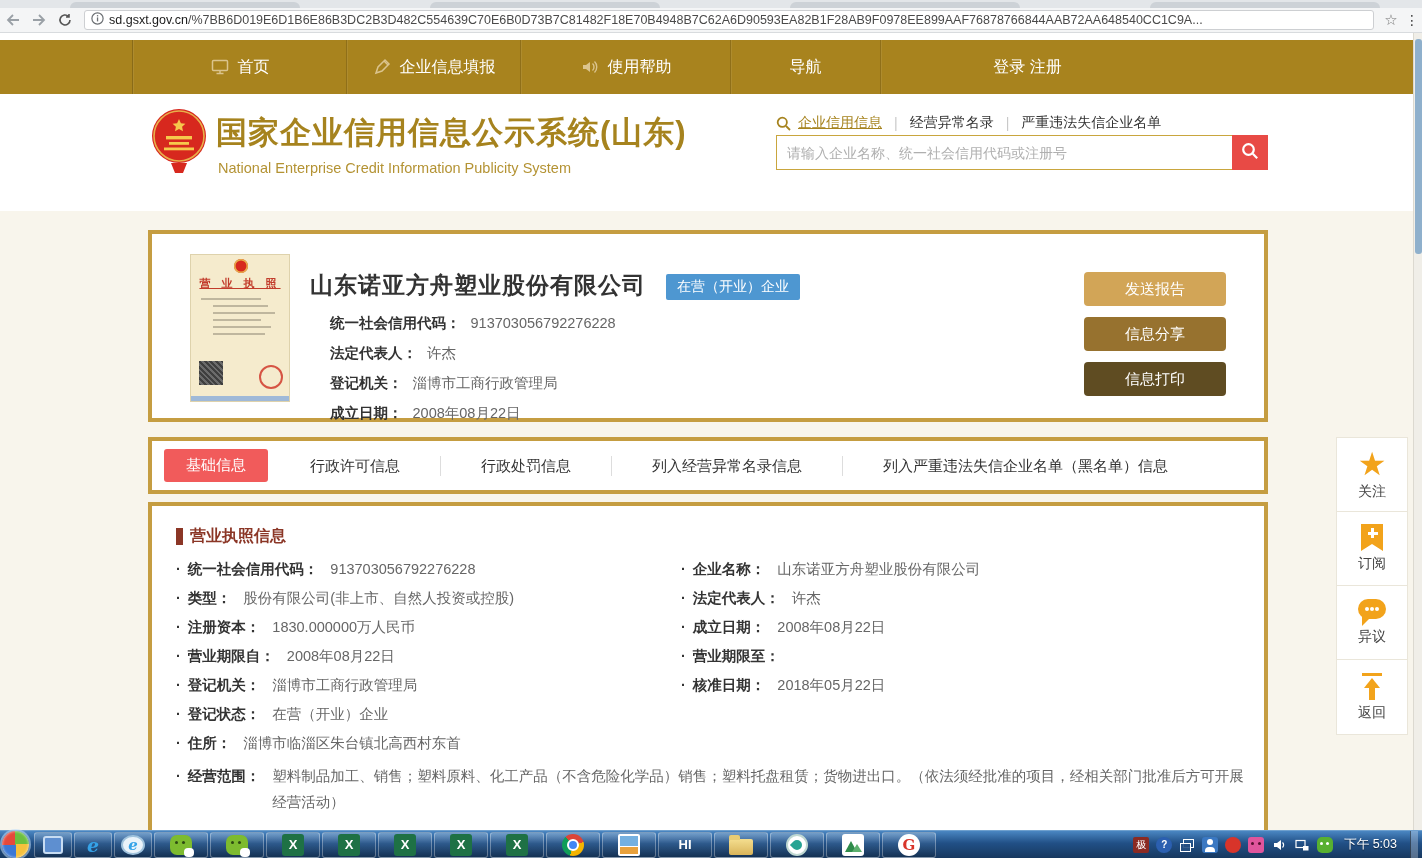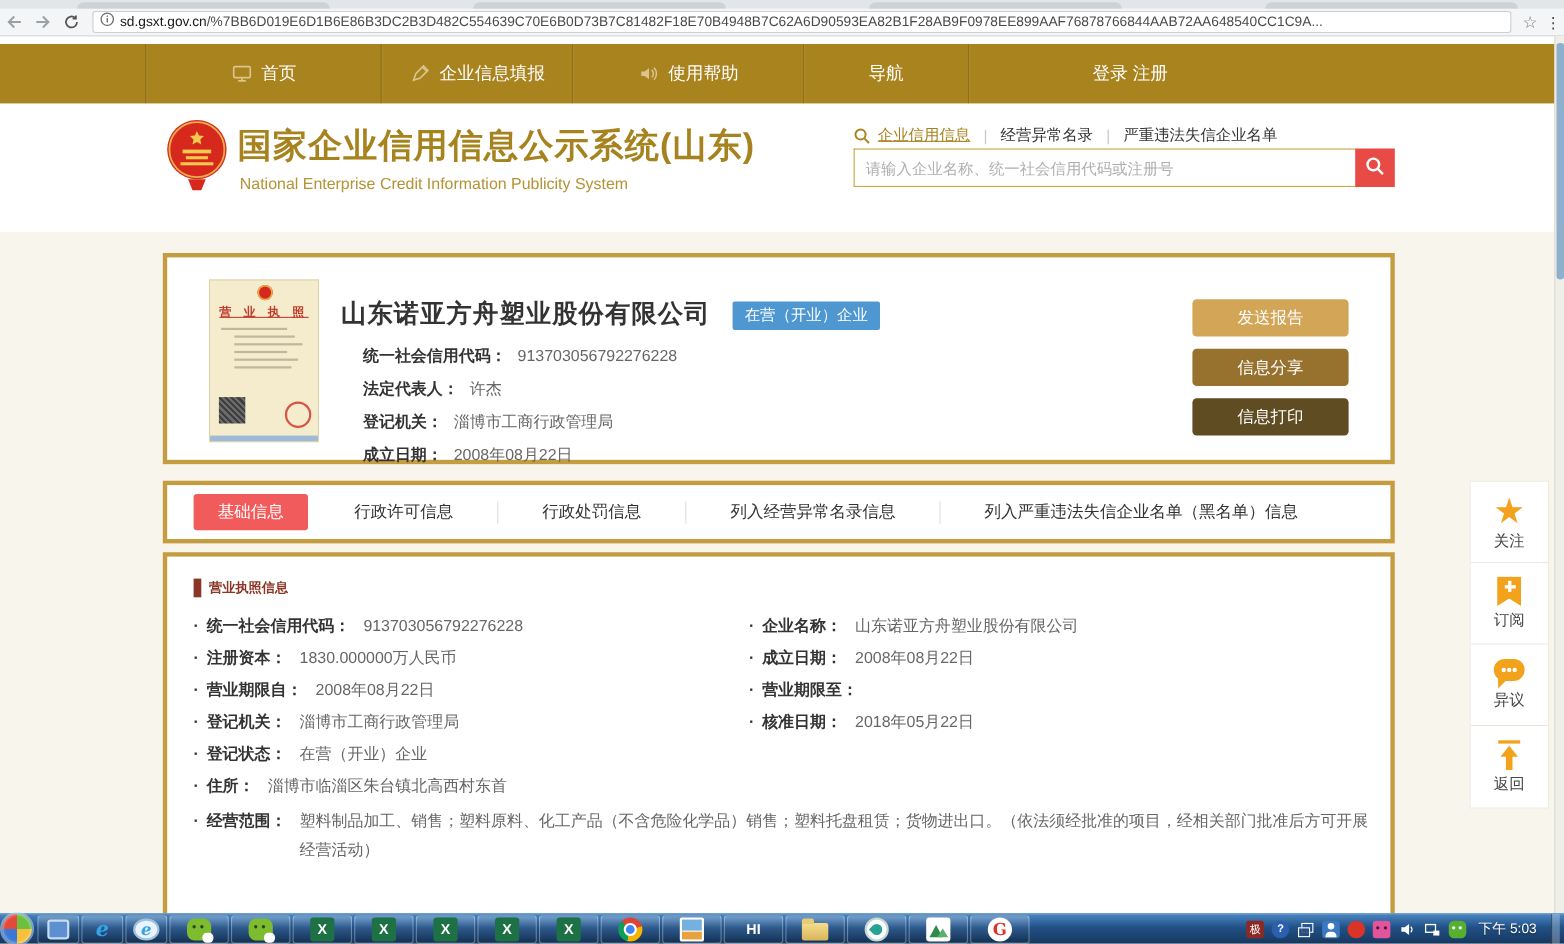--- a/index.html
+++ b/index.html
@@ -42,21 +42,21 @@
   .search-row { position:absolute; left:776px; top:41px; width:492px; height:35px; display:flex; }
   .search-input { flex:1; height:35px; border:1px solid #C9A63E; border-right:none; padding:0 10px; font-size:14px; color:#333; outline:none; font-family:inherit; }
   .search-input::placeholder { color:#AFAFAF; }
   .search-go { width:36px; height:35px; background:#E84A45; border:none; display:flex; align-items:center; justify-content:center; cursor:pointer; }
 
   
   .page-bg { position:absolute; top:211px; left:0; width:1422px; height:619px; background:#F8F5EC; }
 
   .card { position:absolute; left:148px; width:1120px; background:#FFFFFF; border:4px solid #C59D41; }
   .card1 { top:230px; height:192px; }
-  .card2 { top:437px; height:57px; display:flex; align-items:center; padding-left:24px; }
+  .card2 { top:437px; height:57px; display:flex; align-items:center; padding-left:12px; }
   .card3 { top:502px; height:336px; }
 
   
   .license { position:absolute; left:38px; top:20px; width:100px; height:148px; background:#F5EBCD; border:1px solid #DED2AC; }
   .lic-emblem { position:absolute; left:43px; top:4px; width:14px; height:14px; border-radius:50%; background:#D7281E; box-shadow:inset 0 0 0 1.5px #E8B04B; }
   .lic-title { margin-top:21px; text-align:center; font-size:11px; letter-spacing:4px; color:#C23B2B; font-weight:bold; white-space:nowrap;text-decoration:underline; }
   .lic-lines { margin-top:7px; }
   .lic-lines i { display:block; height:2px; background:#BFB69E; margin:5px 10px 0 22px; }
   .lic-lines i:nth-child(1){margin-left:10px; width:60px;} .lic-lines i:nth-child(2){width:55px;}
   .lic-lines i:nth-child(3){width:62px;} .lic-lines i:nth-child(4){width:48px;}
@@ -76,21 +76,21 @@
 
   
   .tab-active { background:#F15B5B; color:#FFF; font-size:15px; padding:7px 22px; border-radius:3px; cursor:pointer; }
   .tab-item { font-size:15px; color:#333; padding:0 40px; border-left:1px solid #DDDDDD; margin-left:0; cursor:pointer; line-height:20px; }
   .tab-item.t1 { border-left:none; margin-left:42px; padding-left:0; }
   .tab-item.t1 + .tab-item { }
 
   
   .sec-title { position:absolute; left:24px; top:20px; display:flex; align-items:center; gap:7px; }
   .sec-bar { width:7px; height:17px; background:#8B3626; }
-  .sec-text { font-size:12px; font-weight:bold; color:#8B3626; }
+  .sec-text { font-size:16px; font-weight:bold; color:#8B3626; }
   .lic-grid { position:absolute; left:24px; top:54px; width:1072px; font-size:14.5px; }
   .lg-row { display:flex; min-height:29px; align-items:flex-start; }
   .lg-cell { display:flex; align-items:baseline; }
   .lg-l { width:505px; flex:0 0 505px; }
   .lg-r { flex:1; }
   .lg-cell::before { content:"·"; font-weight:bold; color:#333; margin-right:7px; }
   .lg-label { font-weight:bold; color:#333; margin-right:12px; white-space:nowrap; }
   .lg-value { color:#666; }
   .lg-wide { line-height:26px; }
   .lg-wide .lg-value { line-height:26px; }
@@ -333,20 +333,30 @@
           <span class="lg-label">统一社会信用代码：</span>
           <span class="lg-value">913703056792276228</span>
         </div>
       <div class="lg-cell lg-r">
           <span class="lg-label">企业名称：</span>
           <span class="lg-value">山东诺亚方舟塑业股份有限公司</span>
         </div>
     </div>
     <div class="lg-row">
       <div class="lg-cell lg-l">
+          <span class="lg-label">类型：</span>
+          <span class="lg-value">股份有限公司(非上市、自然人投资或控股)</span>
+        </div>
+      <div class="lg-cell lg-r">
+          <span class="lg-label">法定代表人：</span>
+          <span class="lg-value">许杰</span>
+        </div>
+    </div>
+    <div class="lg-row">
+      <div class="lg-cell lg-l">
           <span class="lg-label">注册资本：</span>
           <span class="lg-value">1830.000000万人民币</span>
         </div>
       <div class="lg-cell lg-r">
           <span class="lg-label">成立日期：</span>
           <span class="lg-value">2008年08月22日</span>
         </div>
     </div>
     <div class="lg-row">
       <div class="lg-cell lg-l">

